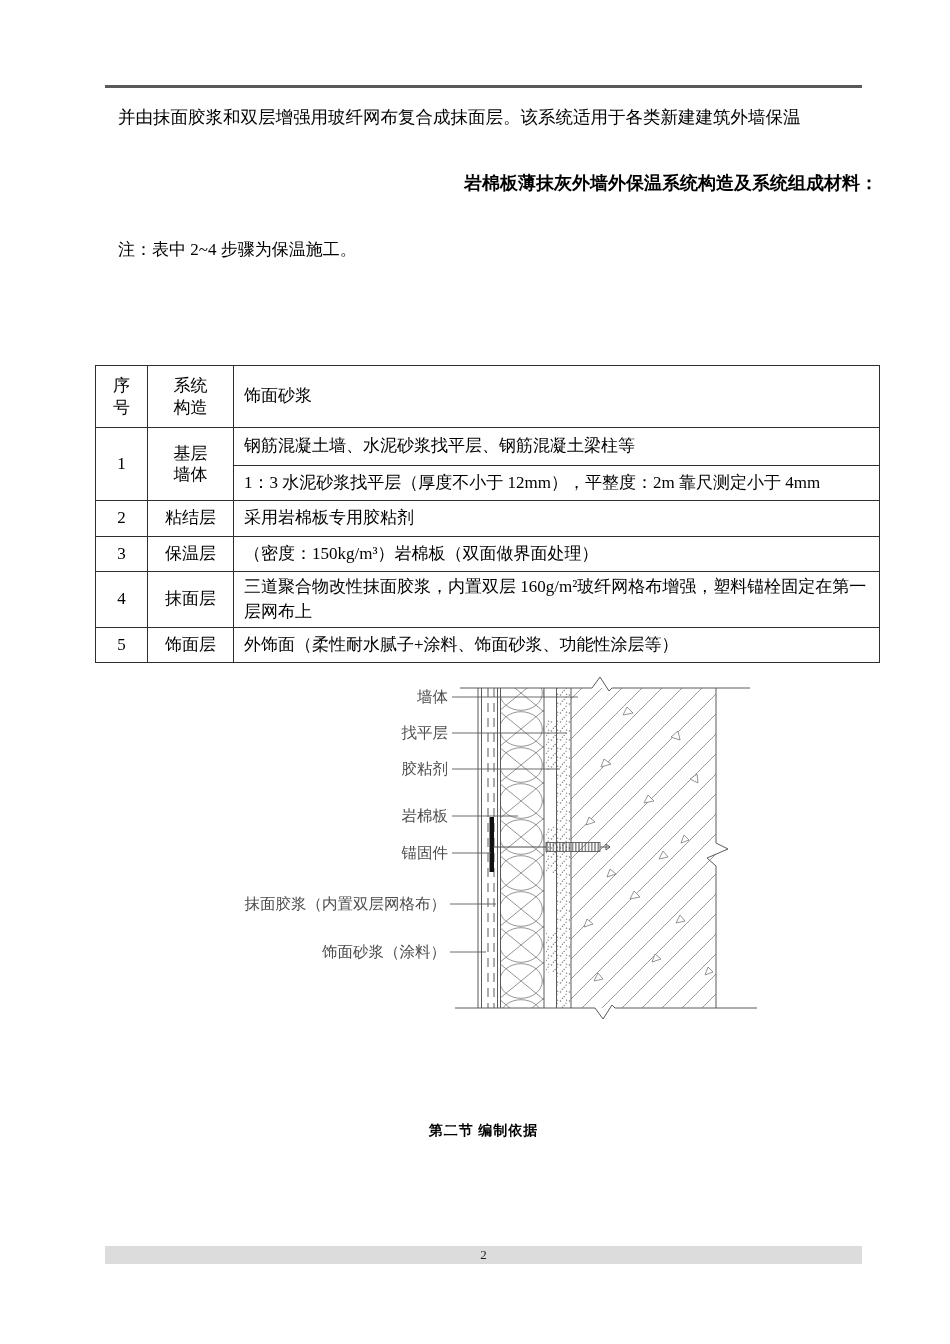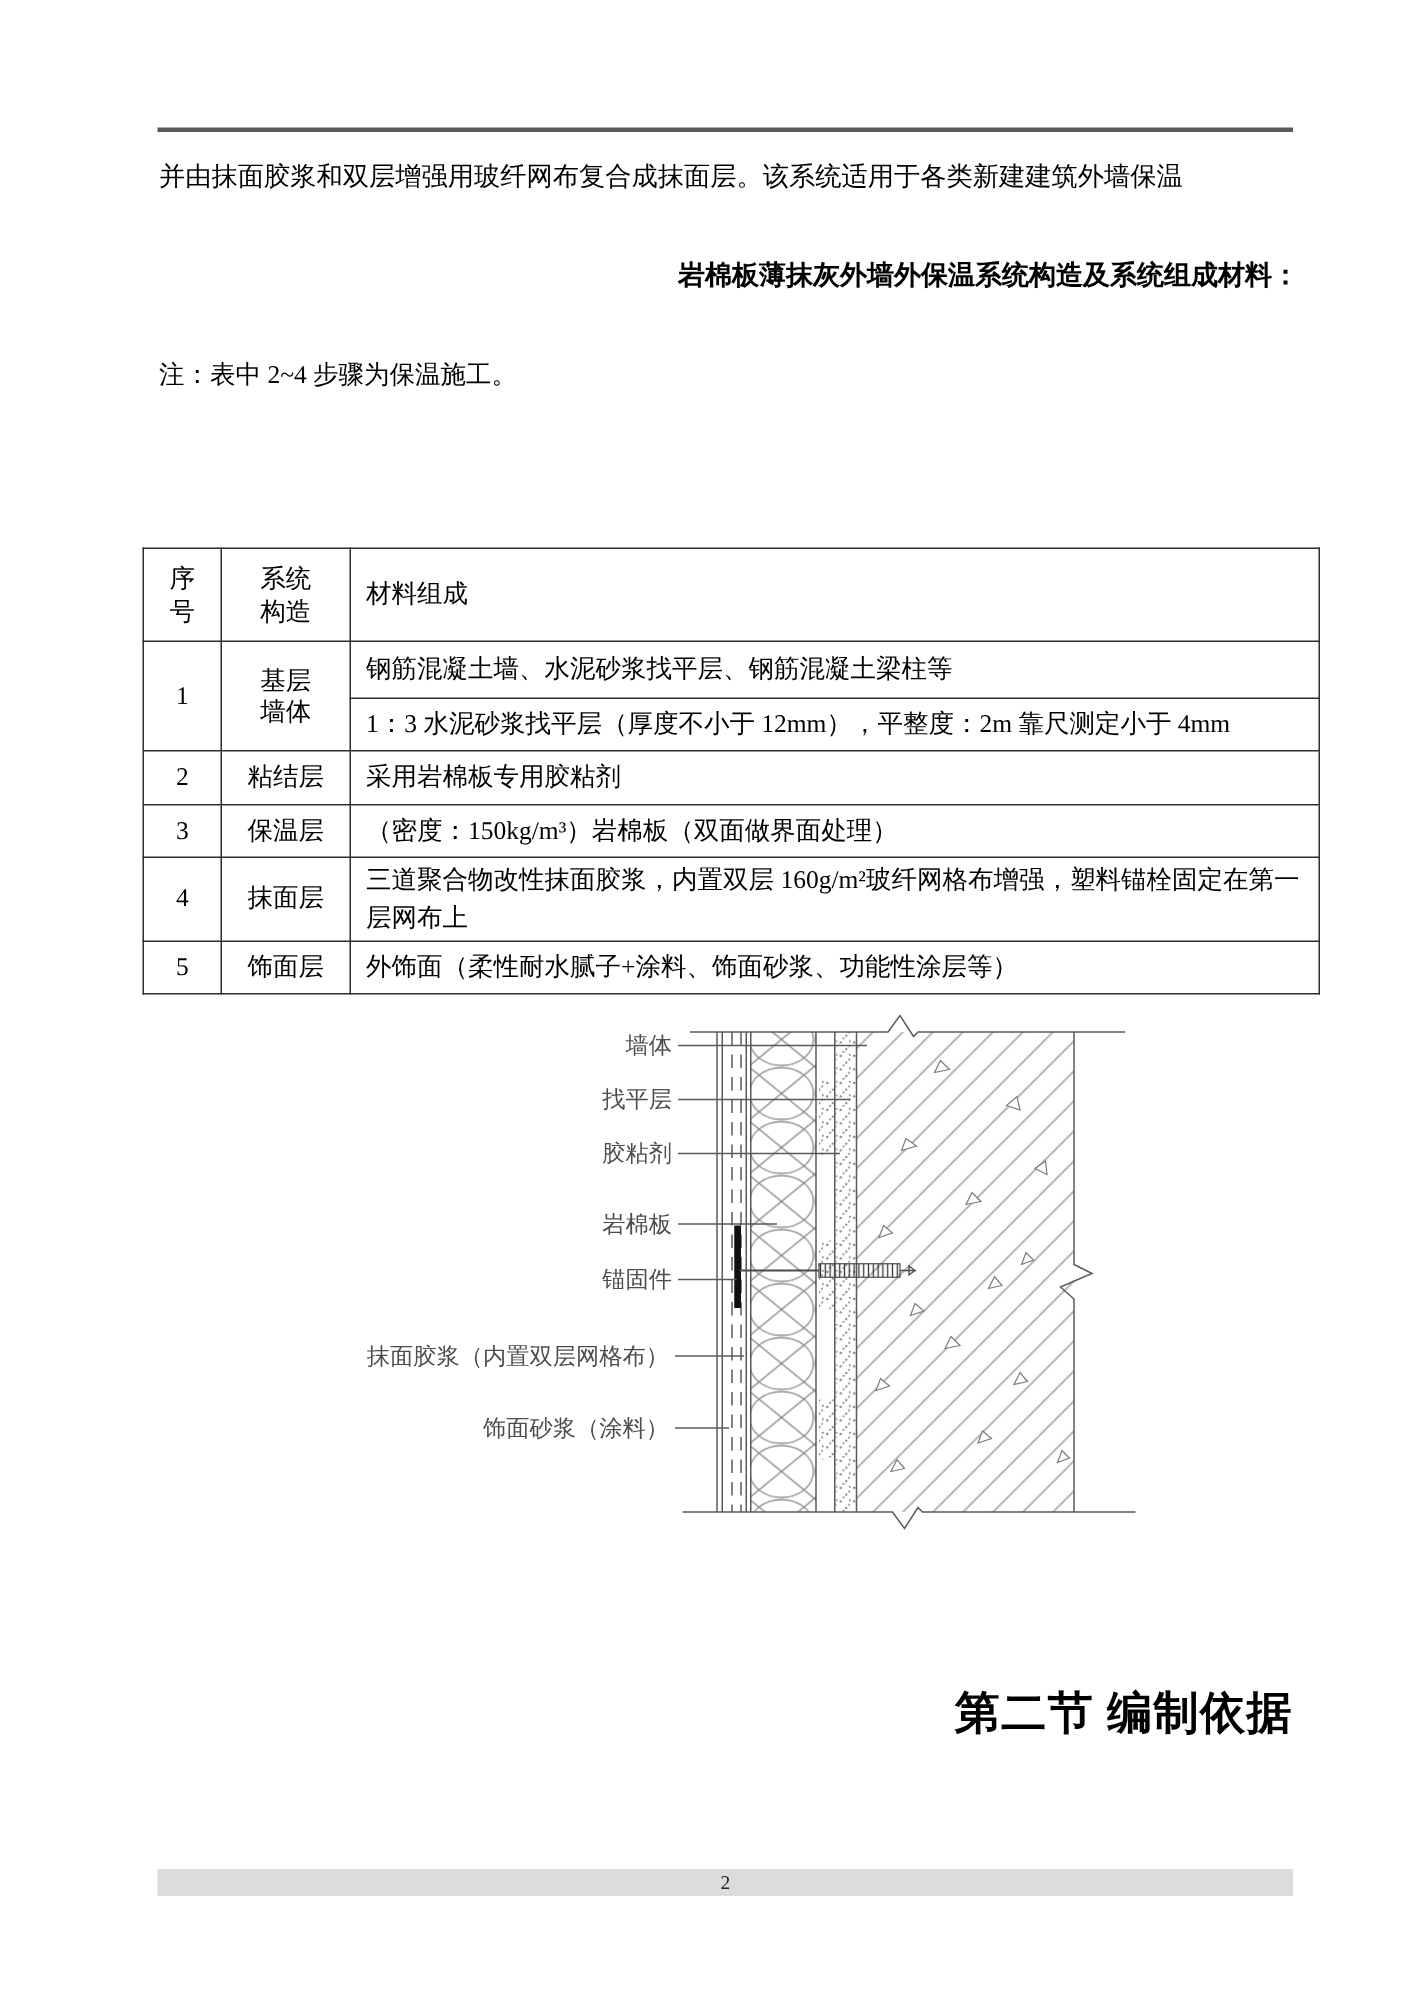--- a/index.html
+++ b/index.html
@@ -3,34 +3,34 @@
 <meta charset="utf-8">
 <style>
   html,body{margin:0;padding:0;background:#ffffff;}
   .page{
     position:relative;width:950px;height:1344px;background:#ffffff;
     font-family:"Liberation Serif","DejaVu Serif",serif;color:#000;
     overflow:hidden;
   }
   .abs{position:absolute;}
   .header-rule{left:105px;top:85px;width:757px;height:3px;background:#595959;}
-  .body-line{left:106px;width:760px;font-size:17.5px;line-height:22px;white-space:nowrap;}
+  .body-line{left:118px;width:760px;font-size:17.5px;line-height:22px;white-space:nowrap;}
   .bold-line{font-weight:bold;font-size:18px;}
   .note-line{font-size:17px;}
   
   .sys-table{left:95px;top:365px;width:784px;border-collapse:collapse;table-layout:fixed;
     font-size:17px;}
   .sys-table td,.sys-table th{border:1.4px solid #2e2e2e;font-weight:normal;
     vertical-align:middle;padding:2px 6px;line-height:1.45;}
   .sys-table .c-center{text-align:center;padding:2px 2px;}
   .sys-table .c-left{text-align:left;padding:2px 10px;}
   .two-line{line-height:1.25;}
   
-  .section-heading{left:105px;top:1122px;width:757px;text-align:right;
-    font-size:30px;font-weight:bold;letter-spacing:1px;}
+  .section-heading{left:105px;top:1122px;width:757px;text-align:center;
+    font-size:14px;font-weight:bold;letter-spacing:1px;}
   
   .footer-bar{left:105px;top:1246px;width:757px;height:18px;background:#dcdcdc;
     text-align:center;font-size:13px;line-height:18px;color:#222;}
   
   svg text{font-family:"DejaVu Sans","Liberation Sans",sans-serif;fill:#4d4d4d;}
 </style>
 </head>
 <body>
 
 <div class="page">
@@ -54,21 +54,21 @@
           <div>序</div>
           <div>号</div>
         </div>
       </th>
       <th class="c-center">
         <div class="two-line">
           <div>系统</div>
           <div>构造</div>
         </div>
       </th>
-      <th class="c-left">材料组成</th>
+      <th class="c-left">饰面砂浆</th>
     </tr>
     <tr style="height:38px">
       <td class="c-center" rowspan="2">1</td>
       <td class="c-center" rowspan="2">
         <div class="two-line">
           <div>基层</div>
           <div>墙体</div>
         </div>
       </td>
       <td class="c-left">钢筋混凝土墙、水泥砂浆找平层、钢筋混凝土梁柱等</td>

